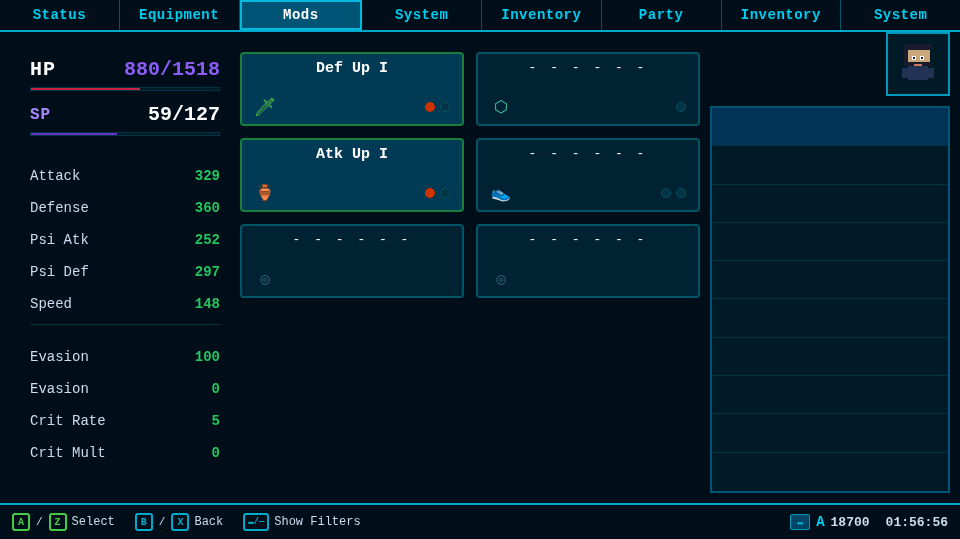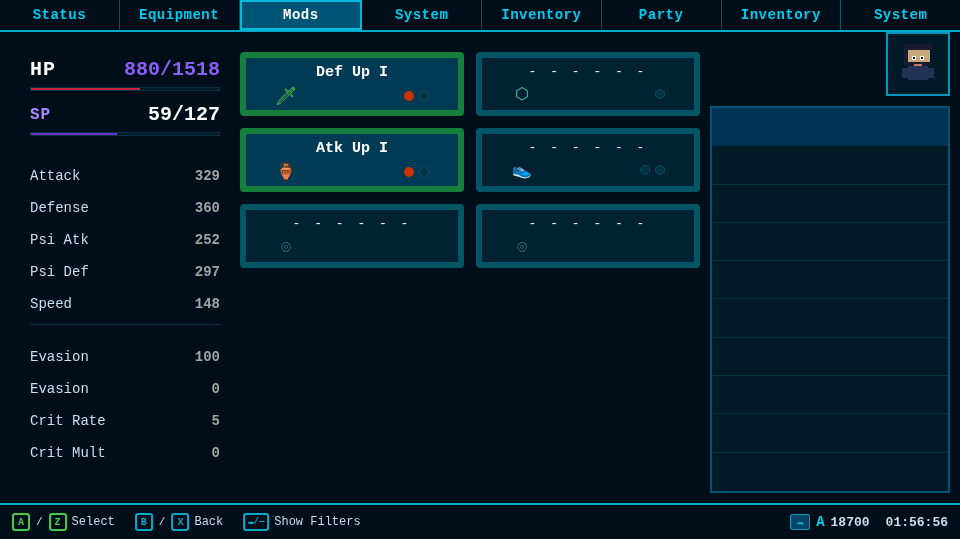--- a/index.html
+++ b/index.html
@@ -103,21 +103,21 @@
       justify-content: space-between;
       align-items: center;
       padding: 2px 0;
       margin-top: 12px;
     }
     .stat-name {
       color: #ccddee;
       font-size: 14px;
     }
     .stat-value {
-      color: #a3a3a3;
+      color: #22c55e;
       font-size: 14px;
       font-weight: bold;
     }
     .stat-divider {
       width: 100%;
       height: 1px;
       background: #003344;
       margin: 6px 0;
     }
 
@@ -131,24 +131,24 @@
     }
 
     .mods-grid {
       display: grid;
       grid-template-columns: 1fr 1fr;
       gap: 12px;
     }
 
     .mod-slot {
       background: #003a55;
-      border: 6px solid #15803d;
+      border: 2px solid #15803d;
       border-radius: 4px;
-      height: 64px;
-      padding: 6px 25px;
+      height: 74px;
+      padding: 6px 8px;
       display: flex;
       flex-direction: column;
       justify-content: space-between;
       cursor: pointer;
     }
     .mod-slot.empty {
       background: #002233;
       border-color: #005566;
     }
     .mod-slot-title {

